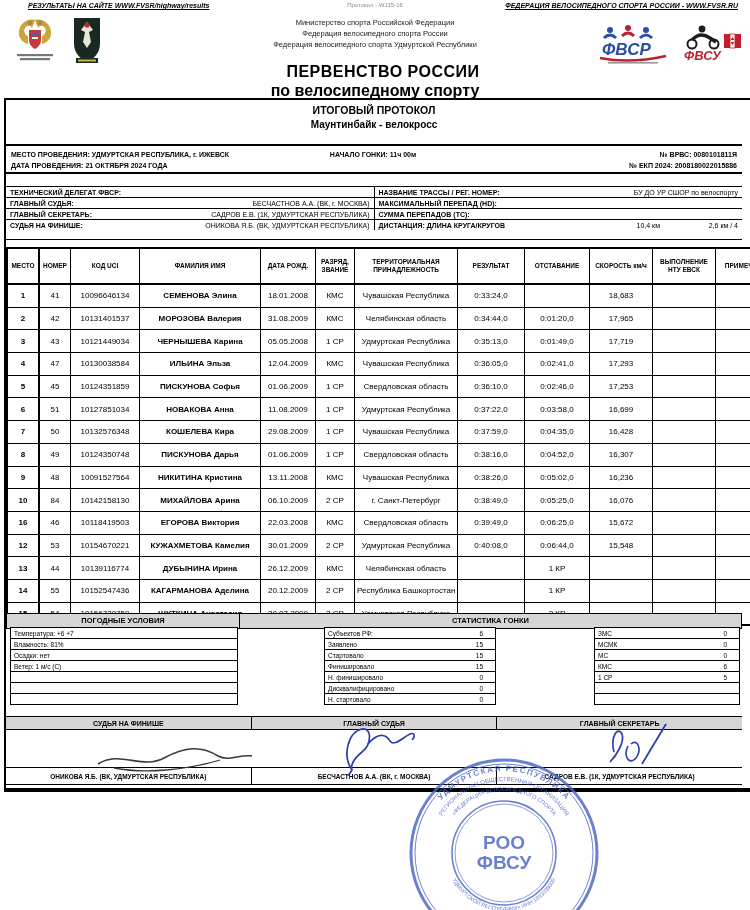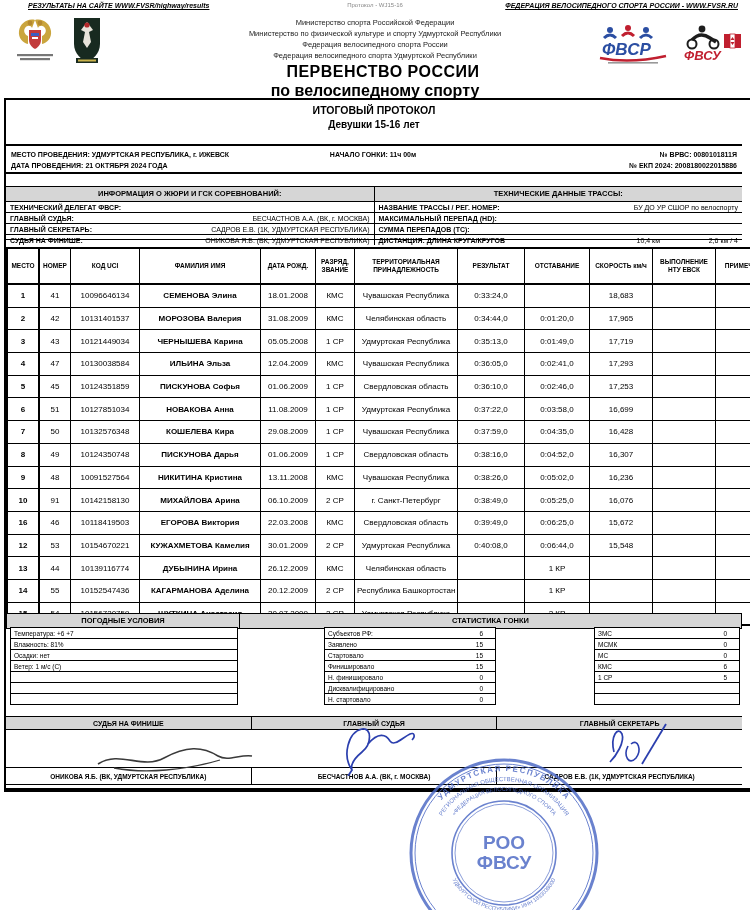--- a/index.html
+++ b/index.html
@@ -111,21 +111,20 @@
       <path d="M4 2 h26 v26 c0 10 -8 16 -13 18 c-5 -2 -13 -8 -13 -18 Z" fill="#182a20"></path>
       <path d="M17 6 l6 8 -4 2 2 10 -4 6 -4 -6 2 -10 -4 -2 Z" fill="#e8e4da"></path>
       <circle cx="17" cy="9" r="2.6" fill="#b42a2a"></circle>
       <rect x="6" y="42" width="22" height="5" fill="#182a20"></rect>
       <rect x="8" y="43.5" width="18" height="2" fill="#c9b24a"></rect>
     </svg>
   </div>
 
   <div class="ministry">
       <div class="min-line">Министерство спорта Российской Федерации</div>
-      <div class="min-line">Министерство по физической культуре и спорту Удмуртской Республики</div>
       <div class="min-line">Федерация велосипедного спорта России</div>
       <div class="min-line">Федерация велосипедного спорта Удмуртской Республики</div>
     </div>
 
   <div class="logos-right">
     <svg width="80" height="44" viewBox="0 0 80 44">
       <circle cx="16" cy="8" r="3" fill="#2b4ea2"></circle>
         <path d="M10 16 q6 -6 12 0" stroke="#2b4ea2" stroke-width="3" fill="none"></path>
       <circle cx="34" cy="6" r="3" fill="#c01f2f"></circle>
         <path d="M28 14 q6 -6 12 0" stroke="#c01f2f" stroke-width="3" fill="none"></path>
@@ -148,42 +147,38 @@
     </svg>
   </div>
 
   <div class="big-title">ПЕРВЕНСТВО РОССИИ</div>
   <div class="sub-title">по велосипедному спорту</div>
 
   <div class="docbox">
 
     <div class="sec proto-titles">
       <div class="doc-title">ИТОГОВЫЙ ПРОТОКОЛ</div>
-      <div class="doc-sub">Девушки 15-16 лет</div>
+      <div class="doc-sub">Маунтинбайк - велокросс</div>
     </div>
 
     <div class="sec info-block">
       <div class="info-left">
         <div><span>МЕСТО ПРОВЕДЕНИЯ:</span> <span>УДМУРТСКАЯ РЕСПУБЛИКА, г. ИЖЕВСК</span></div>
         <div><span>ДАТА ПРОВЕДЕНИЯ:</span> <span>21 ОКТЯБРЯ 2024 ГОДА</span></div>
       </div>
       <div class="info-center">
         <span>НАЧАЛО ГОНКИ:</span> <span>11ч 00м</span>
       </div>
       <div class="info-right">
         <div>№ ВРВС: 0080101811Я</div>
         <div>№ ЕКП 2024: 2008180022015886</div>
       </div>
     </div>
 
     <div class="sec jury">
-      <div class="jury-head">
-        <div>ИНФОРМАЦИЯ О ЖЮРИ И ГСК СОРЕВНОВАНИЙ:</div>
-        <div>ТЕХНИЧЕСКИЕ ДАННЫЕ ТРАССЫ:</div>
-      </div>
       <div id="jury-rows">
           <div class="jury-row">
             <div class="j-half">
               <span class="j-lab">ТЕХНИЧЕСКИЙ ДЕЛЕГАТ ФВСР:</span>
               <span class="j-val"></span>
             </div>
             <div class="j-half">
               <span class="j-lab">НАЗВАНИЕ ТРАССЫ / РЕГ. НОМЕР:</span>
               <span class="j-val">БУ ДО УР СШОР по велоспорту</span>
             </div>
@@ -361,21 +356,21 @@
             <td class="c5">КМС</td>
             <td class="c6">Чувашская Республика</td>
             <td class="c7">0:38:26,0</td>
             <td class="c8">0:05:02,0</td>
             <td class="c9">16,236</td>
             <td class="c10"></td>
             <td class="c11"></td>
           </tr>
           <tr>
             <td class="c0">10</td>
-            <td class="c1">91</td>
+            <td class="c1">84</td>
             <td class="c2">10142158130</td>
             <td class="c3">МИХАЙЛОВА Арина</td>
             <td class="c4">06.10.2009</td>
             <td class="c5">2 СР</td>
             <td class="c6">г. Санкт-Петербург</td>
             <td class="c7">0:38:49,0</td>
             <td class="c8">0:05:25,0</td>
             <td class="c9">16,076</td>
             <td class="c10"></td>
             <td class="c11"></td>

